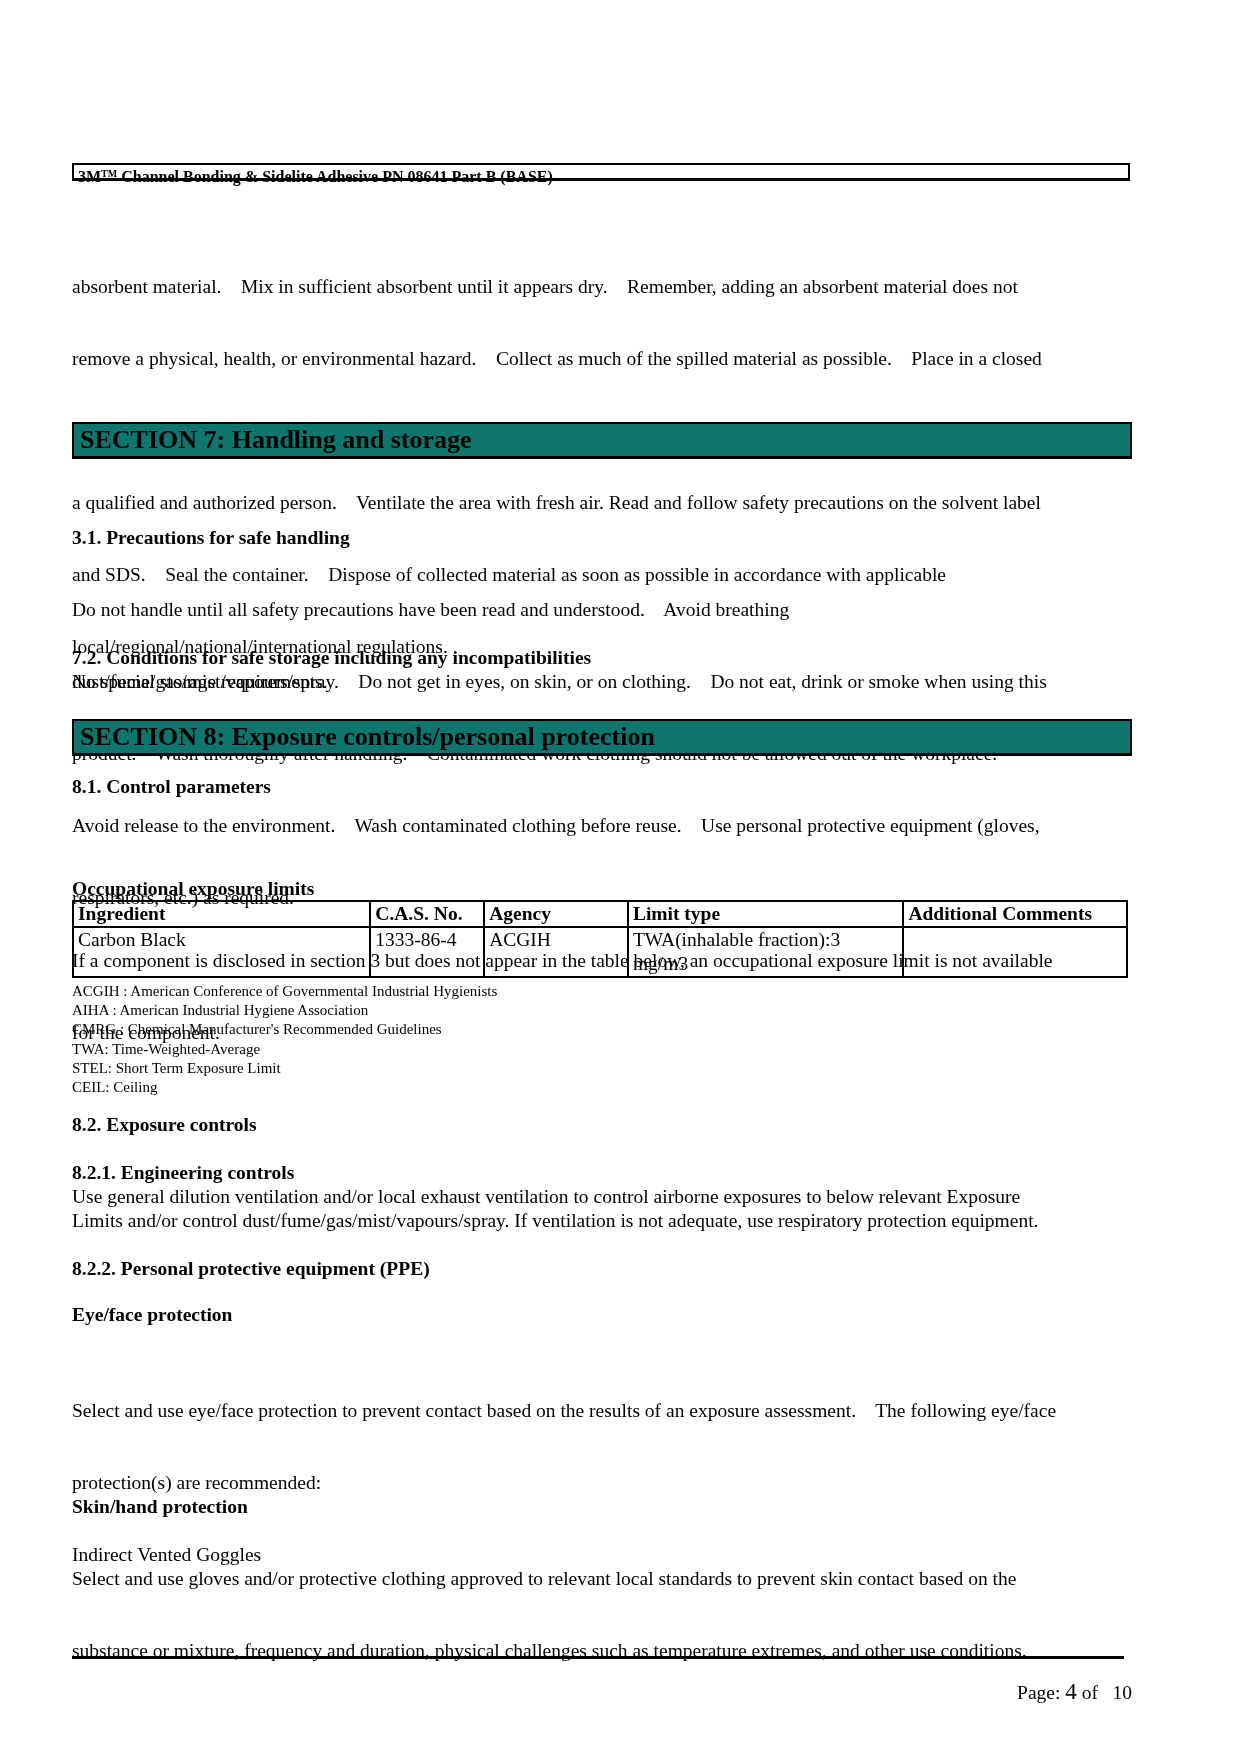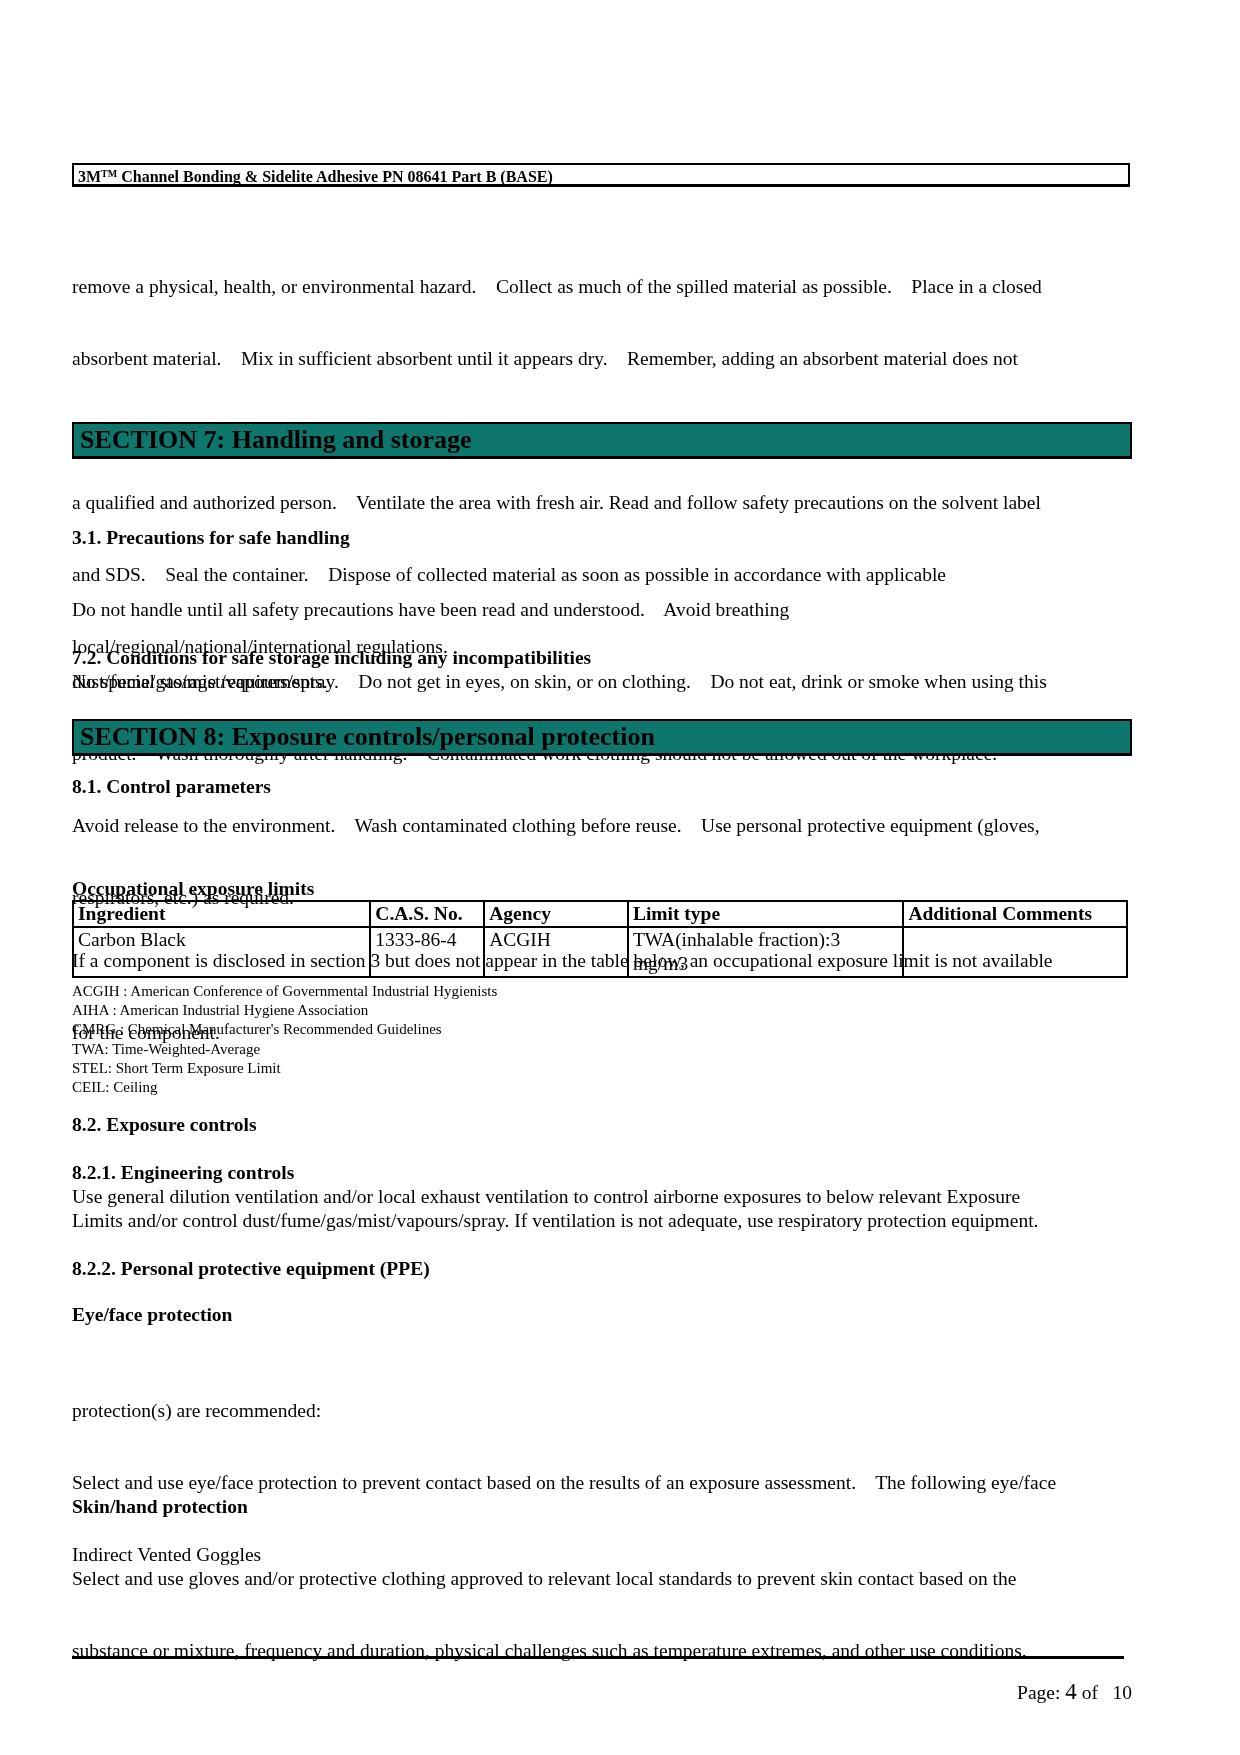--- a/index.html
+++ b/index.html
@@ -2,21 +2,21 @@
 <html><head>
 <meta charset="utf-8">
 <style>
   html, body { margin: 0; padding: 0; background: #ffffff; }
   body {
     width: 1240px; height: 1755px; position: relative; overflow: hidden;
     font-family: "Liberation Serif", "DejaVu Serif", serif;
     color: #000; font-size: 19.5px; line-height: 24px;
   }
   .doc-header {
-    position: absolute; left: 72px; top: 163px; width: 1058px; height: 24px;
+    position: absolute; left: 72px; top: 163px; width: 1058px; height: 18px;
     border: 2px solid #000; border-bottom-width: 3px; box-sizing: border-box;
     font-weight: bold; font-size: 16px; line-height: 18px; padding-left: 4px;
   }
   .doc-header sup { font-size: 10px; vertical-align: 5px; }
   .block { position: absolute; left: 72px; width: 1060px; }
   p { margin: 0; }
   .section-box {
     position: absolute; left: 72px; width: 1060px; height: 37px;
     background: #0f766e; border: 2px solid #000; border-bottom-width: 3px;
     box-sizing: border-box; font-weight: bold; font-size: 26px; line-height: 32px;
@@ -37,22 +37,22 @@
   .page-num .cur { font-size: 23px; }
 </style>
 </head>
 <body>
 
 <div class="doc-header">
   <span>3M</span><sup>TM</sup><span> Channel Bonding &amp; Sidelite Adhesive PN 08641 Part B (BASE)</span>
 </div>
 
 <div class="block" style="top:227px; white-space:pre;">
+  <p>absorbent material.    Mix in sufficient absorbent until it appears dry.    Remember, adding an absorbent material does not</p>
   <p>remove a physical, health, or environmental hazard.    Collect as much of the spilled material as possible.    Place in a closed</p>
-  <p>absorbent material.    Mix in sufficient absorbent until it appears dry.    Remember, adding an absorbent material does not</p>
   <p>container approved for transportation by appropriate authorities.    Clean up    residue with an appropriate solvent selected by</p>
   <p>a qualified and authorized person.    Ventilate the area with fresh air. Read and follow safety precautions on the solvent label</p>
   <p>and SDS.    Seal the container.    Dispose of collected material as soon as possible in accordance with applicable</p>
   <p>local/regional/national/international regulations.</p>
 </div>
 
 <div class="section-box" style="top:422px;">SECTION 7: Handling and storage</div>
 
 <div class="block" style="top:478px; white-space:pre;">
   <p class="h">3.1. Precautions for safe handling</p>
@@ -131,22 +131,22 @@
 </div>
 
 <div class="block" style="top:1257px;">
   <p class="h">8.2.2. Personal protective equipment (PPE)</p>
 </div>
 
 <div class="block" style="top:1303px;">
   <p class="h">Eye/face protection</p>
 </div>
 <div class="block" style="top:1351px; white-space:pre;">
+  <p>Select and use eye/face protection to prevent contact based on the results of an exposure assessment.    The following eye/face</p>
   <p>protection(s) are recommended:</p>
-  <p>Select and use eye/face protection to prevent contact based on the results of an exposure assessment.    The following eye/face</p>
   <p>Indirect Vented Goggles</p>
 </div>
 
 <div class="block" style="top:1447px; white-space:pre;">
   <p class="h">Skin/hand protection</p>
   <p>Select and use gloves and/or protective clothing approved to relevant local standards to prevent skin contact based on the</p>
   <p>substance or mixture, frequency and duration, physical challenges such as temperature extremes, and other use conditions.</p>
   
   
 </div>

